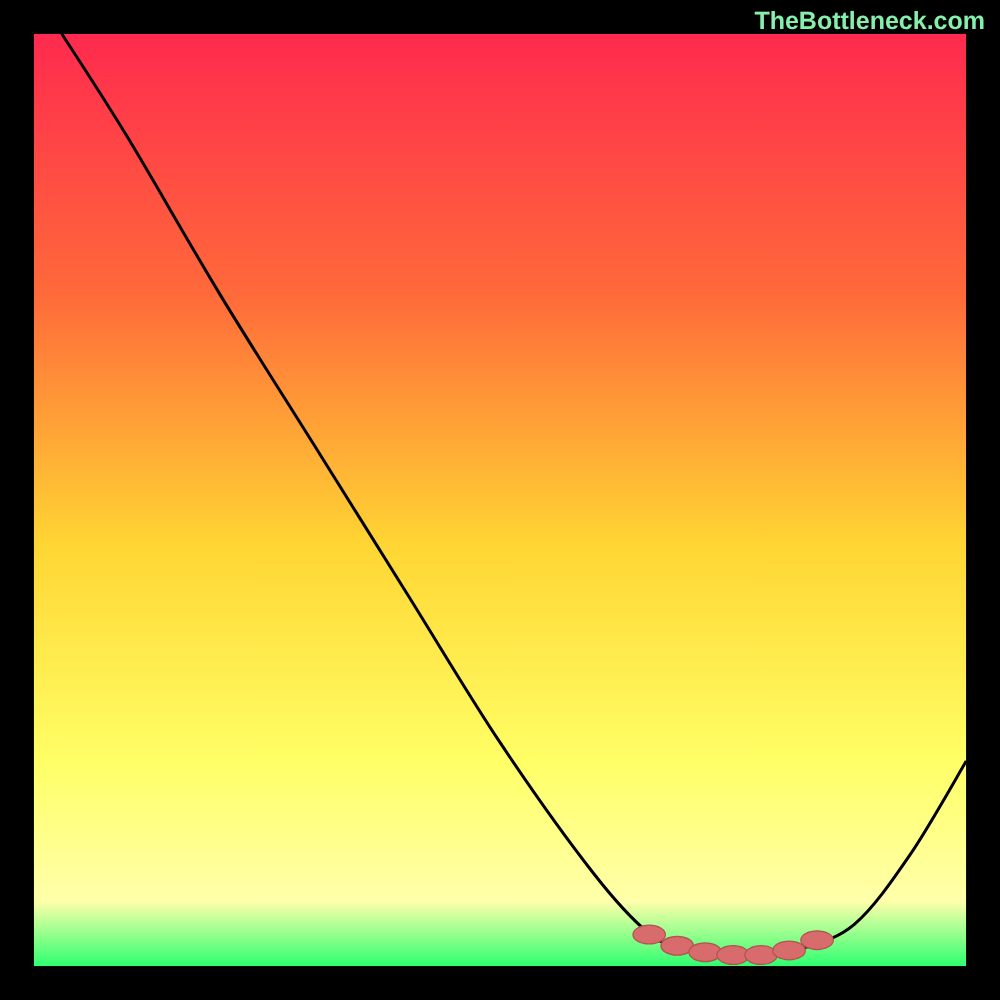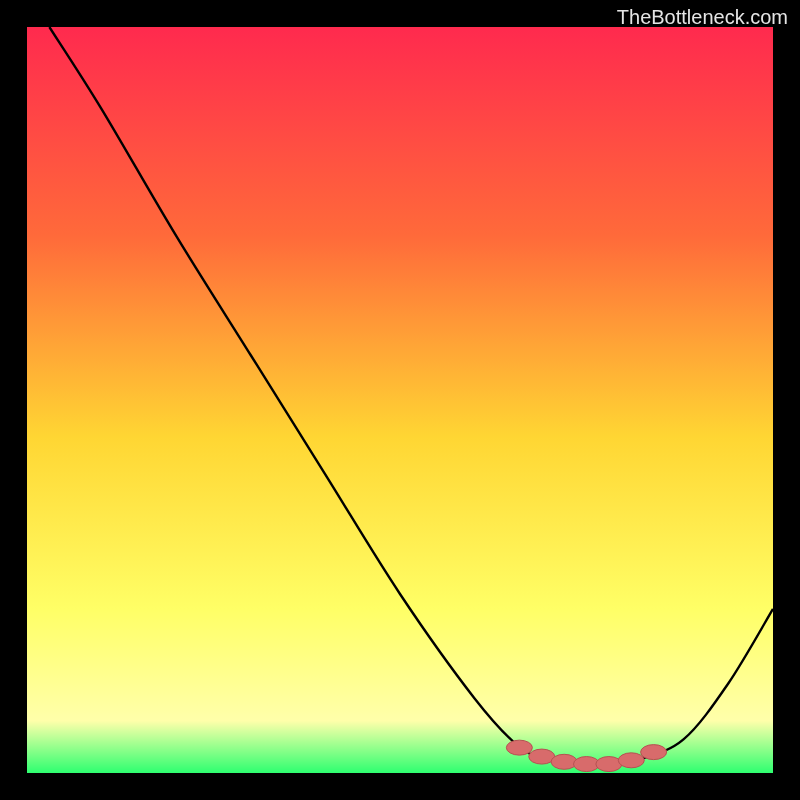--- a/index.html
+++ b/index.html
@@ -7,23 +7,23 @@
     width: 800px;
     height: 800px;
     background: #000;
     position: relative;
     font-family: Arial, sans-serif;
   }
   .attribution {
     position: absolute;
     top: 6px;
     right: 12px;
-    color: #e5e5e5;
+    color: #86efac;
     font-size: 20px;
-    font-weight: 400;
+    font-weight: 700;
     z-index: 10;
   }
   .plot-area {
     position: absolute;
     top: 27px;
     left: 27px;
     width: 746px;
     height: 746px;
   }
   .plot-area svg {

